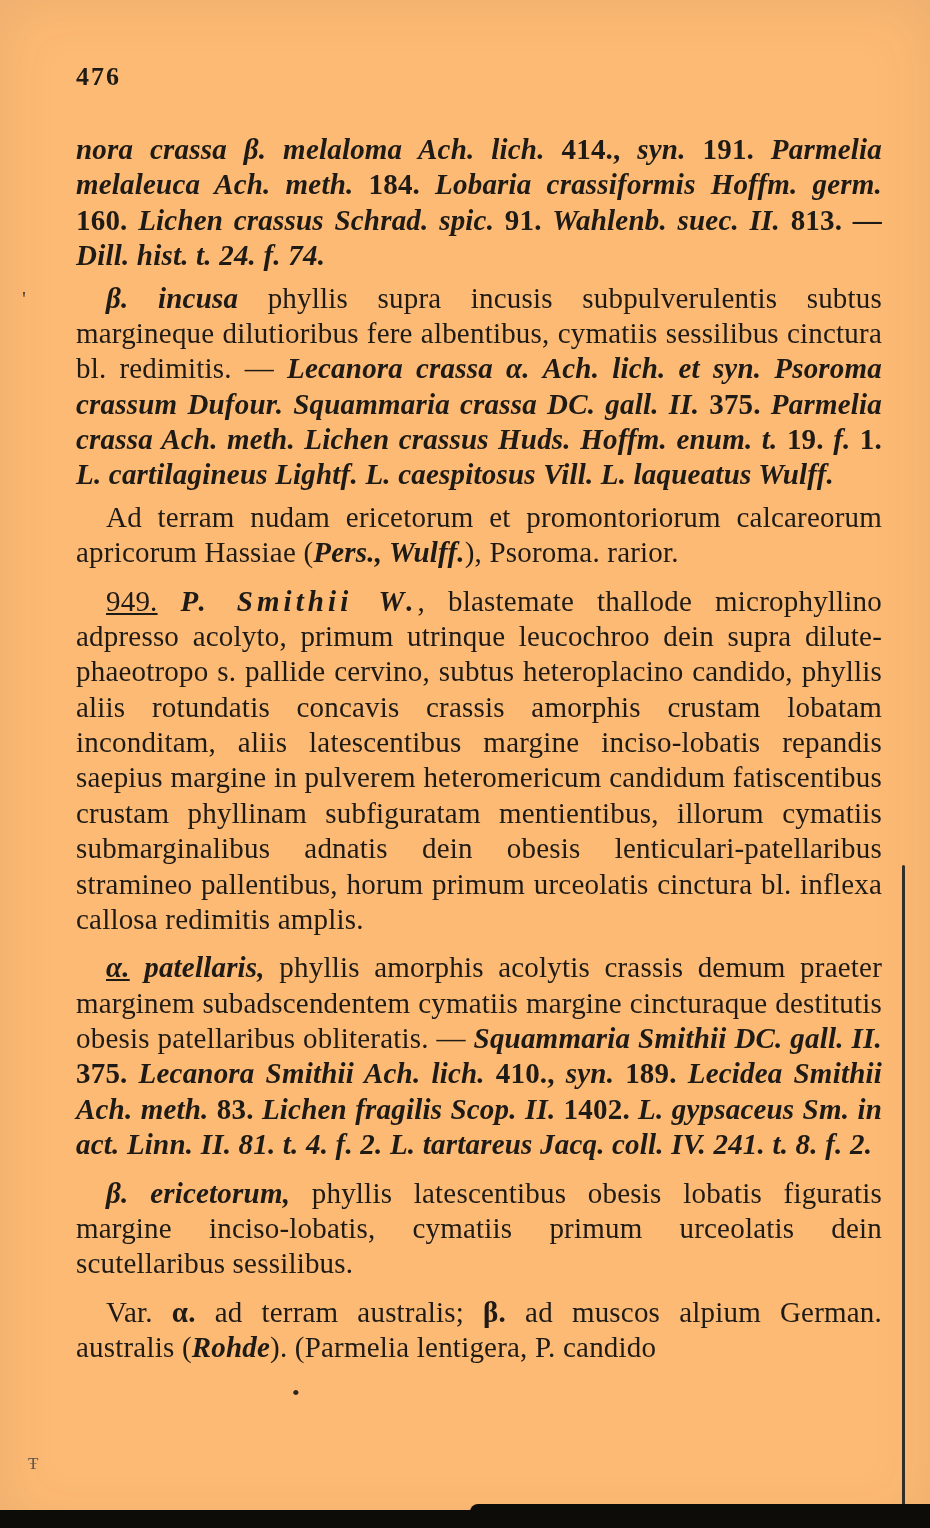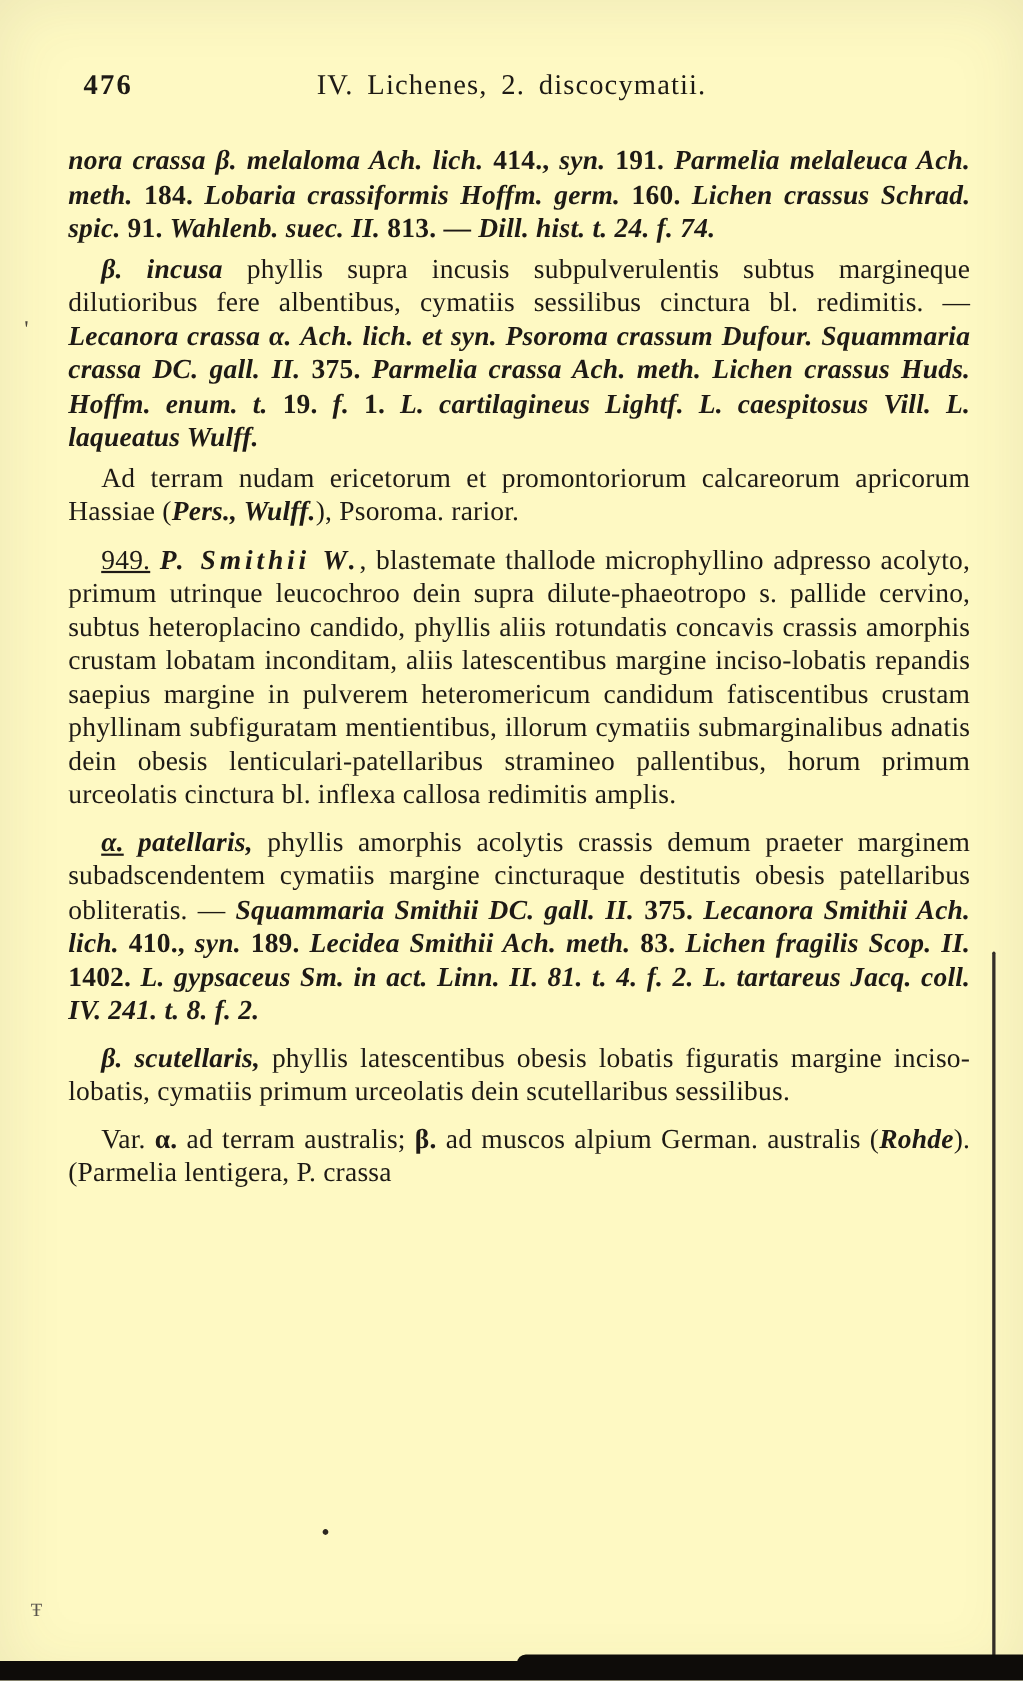--- a/index.html
+++ b/index.html
@@ -2,21 +2,21 @@
 <html><head>
 <meta charset="utf-8">
 <style>
   html, body { margin: 0; padding: 0; background: #dedbd4; }
 
   .page {
     position: relative;
     width: 930px;
     height: 1528px;
     margin: 0 auto;
-    background: #fef9c3;
+    background: #fdba74;
     color: #1e1a15;
     font-family: "Liberation Serif", "DejaVu Serif", serif;
     overflow: hidden;
     box-shadow: inset 0 0 60px rgba(80,70,55,0.10);
     box-sizing: border-box;
   }
 
   
   .header { position: absolute; top: 62px; left: 0; right: 0; height: 34px; font-size: 26px; }
   .pagenum {
@@ -24,22 +24,22 @@
     font-weight: bold; letter-spacing: 2px;
   }
   .running-title {
     display: block; text-align: center;
     letter-spacing: 1px; word-spacing: 5px;
   }
 
   
   .body {
     position: absolute;
-    top: 132px; left: 62px; right: 48px;
-    font-size: 25px;
+    top: 132px; left: 76px; right: 48px;
+    font-size: 29px;
     line-height: 1.22;
     text-align: justify;
     letter-spacing: 0.2px;
   }
 
   .para { margin: 0; }
   .para.indent { text-indent: 30px; }
   .para.sp1 { margin-top: 7px; }
   .para.sp2 { margin-top: 13px; }
 
@@ -78,31 +78,30 @@
     border-top-left-radius: 8px;
   }
 </style>
 </head>
 <body>
 
 <div class="page">
 
   <div class="header">
     <span class="pagenum">476</span>
-    <span class="running-title">IV. Lichenes, 2. discocymatii.</span>
   </div>
 
   <div class="body">
       <p class="para"><span class="s-bi">nora crassa </span><span class="s-bi">β. melaloma Ach. lich. </span><span class="s-b">414., </span><span class="s-bi">syn. </span><span class="s-b">191. </span><span class="s-bi">Parmelia melaleuca Ach. meth. </span><span class="s-b">184. </span><span class="s-bi">Lobaria crassiformis Hoffm. germ. </span><span class="s-b">160. </span><span class="s-bi">Lichen crassus Schrad. spic. </span><span class="s-b">91. </span><span class="s-bi">Wahlenb. suec. II. </span><span class="s-b">813. — </span><span class="s-bi">Dill. hist. t. 24. f. 74.</span></p>
       <p class="para indent sp1"><span class="s-bi">β. incusa</span><span class="s-r"> phyllis supra incusis subpulverulentis subtus margineque dilutioribus fere albentibus, cymatiis sessilibus cinctura bl. redimitis. — </span><span class="s-bi">Lecanora crassa α. Ach. lich. et syn. Psoroma crassum Dufour. Squammaria crassa DC. gall. II. </span><span class="s-b">375. </span><span class="s-bi">Parmelia crassa Ach. meth. Lichen crassus Huds. Hoffm. enum. t. </span><span class="s-b">19. </span><span class="s-bi">f. </span><span class="s-b">1. </span><span class="s-bi">L. cartilagineus Lightf. L. caespitosus Vill. L. laqueatus Wulff.</span></p>
       <p class="para indent sp1"><span class="s-r">Ad terram nudam ericetorum et promontoriorum calcareorum apricorum Hassiae (</span><span class="s-bi">Pers., Wulff.</span><span class="s-r">), Psoroma. rarior.</span></p>
       <p class="para indent sp2"><span class="s-bu">949.</span><span class="s-r"> </span><span class="s-bisp">P. Smithii W.</span><span class="s-r">, blastemate thallode microphyllino adpresso acolyto, primum utrinque leucochroo dein supra dilute-phaeotropo s. pallide cervino, subtus heteroplacino candido, phyllis aliis rotundatis concavis crassis amorphis crustam lobatam inconditam, aliis latescentibus margine inciso-lobatis repandis saepius margine in pulverem heteromericum candidum fatiscentibus crustam phyllinam subfiguratam mentientibus, illorum cymatiis submarginalibus adnatis dein obesis lenticulari-patellaribus stramineo pallentibus, horum primum urceolatis cinctura bl. inflexa callosa redimitis amplis.</span></p>
       <p class="para indent sp2"><span class="s-biu">α.</span><span class="s-bi"> patellaris,</span><span class="s-r"> phyllis amorphis acolytis crassis demum praeter marginem subadscendentem cymatiis margine cincturaque destitutis obesis patellaribus obliteratis. — </span><span class="s-bi">Squammaria Smithii DC. gall. II. </span><span class="s-b">375. </span><span class="s-bi">Lecanora Smithii Ach. lich. </span><span class="s-b">410., </span><span class="s-bi">syn. </span><span class="s-b">189. </span><span class="s-bi">Lecidea Smithii Ach. meth. </span><span class="s-b">83. </span><span class="s-bi">Lichen fragilis Scop. II. </span><span class="s-b">1402. </span><span class="s-bi">L. gypsaceus Sm. in act. Linn. II. 81. t. 4. f. 2. L. tartareus Jacq. coll. IV. 241. t. 8. f. 2.</span></p>
-      <p class="para indent sp2"><span class="s-bi">β. scutellaris,</span><span class="s-r"> phyllis latescentibus obesis lobatis figuratis margine inciso-lobatis, cymatiis primum urceolatis dein scutellaribus sessilibus.</span></p>
-      <p class="para indent sp2"><span class="s-r">Var. </span><span class="s-b">α.</span><span class="s-r"> ad terram australis; </span><span class="s-b">β.</span><span class="s-r"> ad muscos alpium German. australis (</span><span class="s-bi">Rohde</span><span class="s-r">). (Parmelia lentigera, P. crassa</span></p>
+      <p class="para indent sp2"><span class="s-bi">β. ericetorum,</span><span class="s-r"> phyllis latescentibus obesis lobatis figuratis margine inciso-lobatis, cymatiis primum urceolatis dein scutellaribus sessilibus.</span></p>
+      <p class="para indent sp2"><span class="s-r">Var. </span><span class="s-b">α.</span><span class="s-r"> ad terram australis; </span><span class="s-b">β.</span><span class="s-r"> ad muscos alpium German. australis (</span><span class="s-bi">Rohde</span><span class="s-r">). (Parmelia lentigera, P. candido</span></p>
     </div>
 
   <span class="artifact dot">•</span>
   <span class="artifact left-mark">'</span>
   <span class="artifact bottom-mark">Ŧ</span>
 
   <div class="scan-edge-right"></div>
   <div class="scan-edge-bottom-bump"></div>
   <div class="scan-edge-bottom"></div>
 

